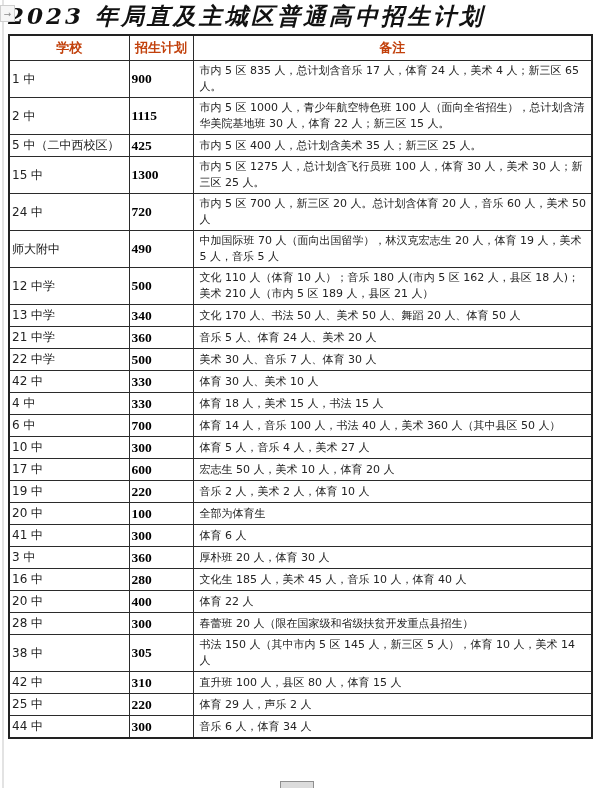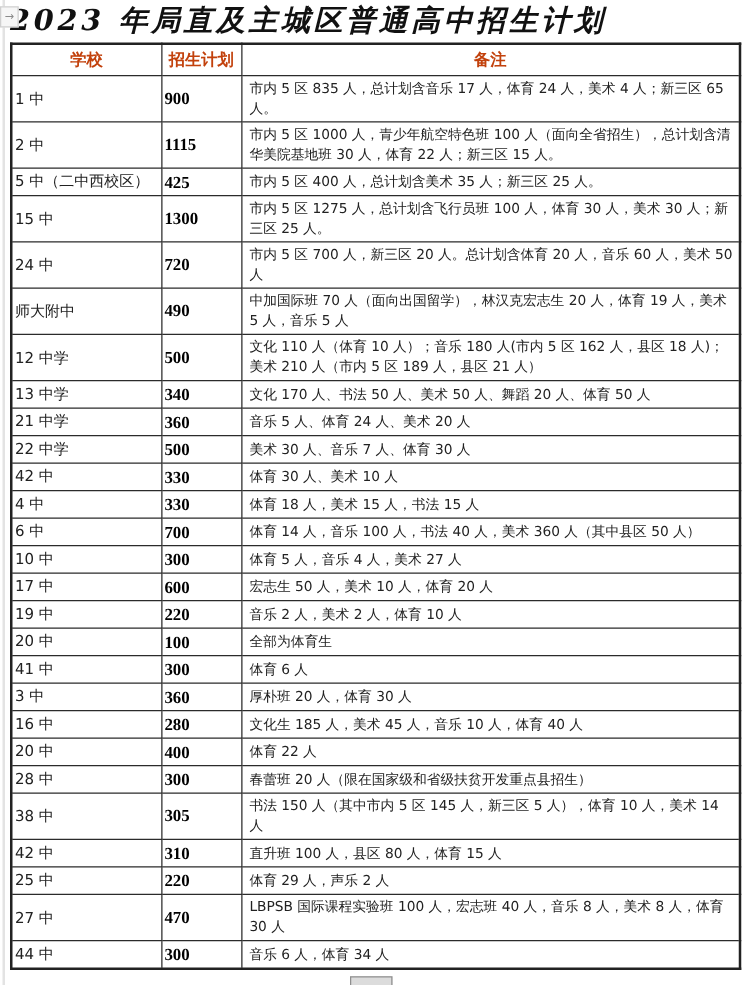--- a/index.html
+++ b/index.html
@@ -225,25 +225,20 @@
         <td class="col-school">42 中</td>
         <td class="col-plan">310</td>
         <td class="col-remark">直升班 100 人，县区 80 人，体育 15 人</td>
       </tr>
       <tr>
         <td class="col-school">25 中</td>
         <td class="col-plan">220</td>
         <td class="col-remark">体育 29 人，声乐 2 人</td>
       </tr>
       <tr>
-        <td class="col-school">27 中</td>
-        <td class="col-plan">470</td>
-        <td class="col-remark">LBPSB 国际课程实验班 100 人，宏志班 40 人，音乐 8 人，美术 8 人，体育 30 人</td>
-      </tr>
-      <tr>
         <td class="col-school">44 中</td>
         <td class="col-plan">300</td>
         <td class="col-remark">音乐 6 人，体育 34 人</td>
       </tr>
     </tbody>
 </table>
 
 <div class="bottom-handle"></div>
 
 </body></html>

